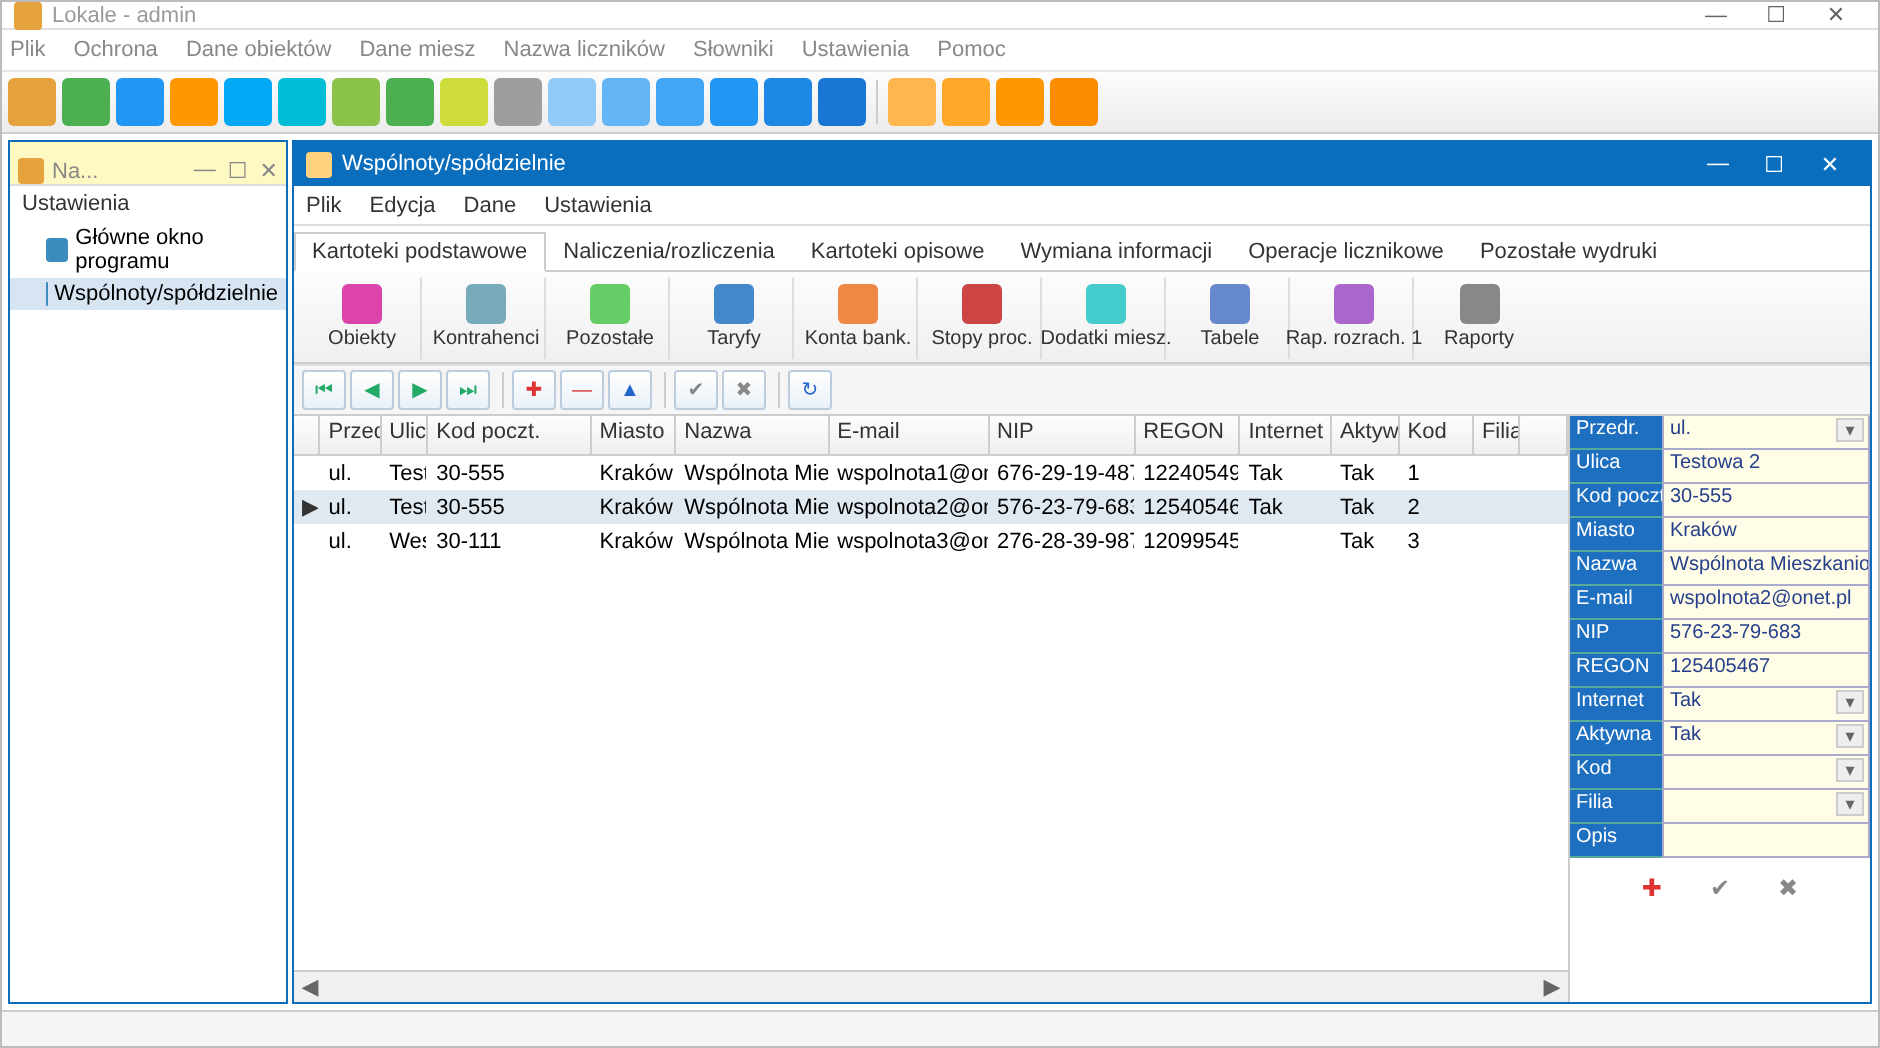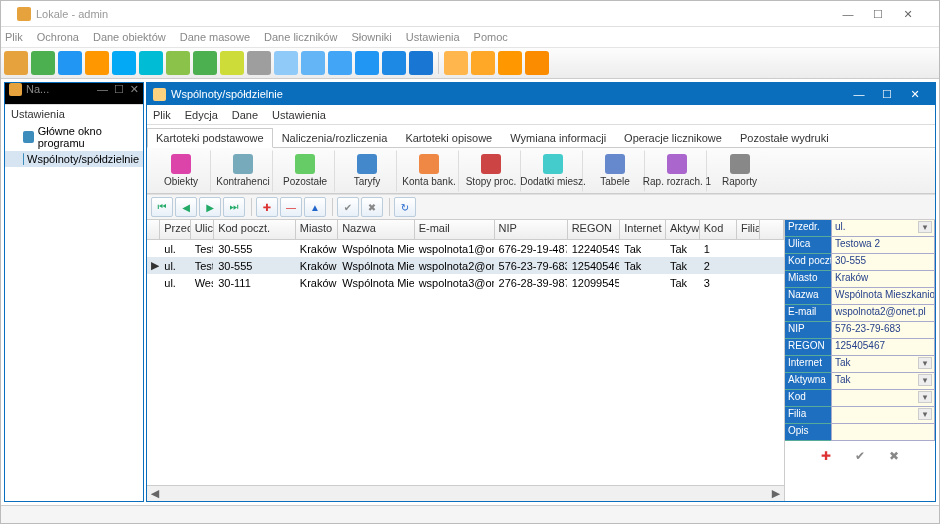--- a/index.html
+++ b/index.html
@@ -1,37 +1,37 @@
 <!DOCTYPE html>
 <html><head>
 <meta charset="utf-8">
 <style>
 * { box-sizing: border-box; margin: 0; padding: 0; font-family: Tahoma, Arial, sans-serif; font-size: 11px; }
 body { background: #fff; width: 940px; height: 524px; overflow: hidden; }
 
 
 .main-window { width: 100%; height: 100%; display: flex; flex-direction: column; border: 1px solid #bbb; }
-.titlebar { height: 26px; background: #fff; display: flex; align-items: center; padding: 0 16px; border-bottom: 1px solid #e0e0e0; }
+.titlebar { height: 14px; background: #fff; display: flex; align-items: center; padding: 0 6px; border-bottom: 1px solid #e0e0e0; }
 .titlebar .icon { width: 14px; height: 14px; margin-right: 5px; background: #e6a23c; border-radius: 2px; }
 .titlebar .title { color: #999; font-size: 11px; }
 .win-btns { margin-left: auto; display: flex; }
 .win-btns span { display:inline-block; width: 30px; height: 20px; text-align:center; color:#666; cursor:pointer; line-height:20px; }
 
 .main-menu { height: 20px; display: flex; align-items: center; padding: 0 4px; color: #888; gap: 14px; }
 .main-menu span { cursor: pointer; }
 
 .main-toolbar { height: 32px; background: linear-gradient(#fdfdfd,#ececec); border-top:1px solid #e5e5e5; border-bottom:1px solid #ccc; display:flex; align-items:center; padding: 0 3px; gap:3px; }
 .tb-ico { width:24px; height:24px; border-radius:3px; display:inline-block; }
 .tb-sep { width:1px; height:22px; background:#ccc; margin:0 2px; }
 
 .content { flex:1; display:flex; overflow:hidden; }
 
 
 .nav-panel { width:140px; border:1px solid #0a6ebd; margin:3px 2px 3px 3px; display:flex; flex-direction:column; }
-.nav-titlebar { height:22px; background:#000000; border-bottom:1px solid #ddd; display:flex; align-items:flex-start; padding:0 4px; }
+.nav-titlebar { height:22px; background:#fef9c3; border-bottom:1px solid #ddd; display:flex; align-items:flex-end; padding:0 4px; }
 .nav-titlebar .icon { width:13px; height:13px; background:#e6a23c; border-radius:2px; margin-right:4px;}
 .nav-titlebar .title { color:#888; flex:1; }
 .nav-titlebar .btns { display:flex; gap:6px; color:#888; }
 .nav-tree { flex:1; background:#fff; }
 .nav-tree .root { padding:3px 6px; color:#333; }
 .nav-tree .child { display:flex; align-items:center; padding:2px 4px 2px 18px; }
 .nav-tree .child .dot{ width:12px; height:12px; background:#3c8dbc; border-radius:2px; margin-right:4px; }
 .nav-tree .child.sel { background:#d7e4f2; }
 
 
@@ -101,22 +101,22 @@
       <span>—</span>
       <span>☐</span>
       <span>✕</span>
     </div>
   </div>
 
   <div class="main-menu" id="main-menu">
       <span>Plik</span>
       <span>Ochrona</span>
       <span>Dane obiektów</span>
-      <span>Dane masowe</span>
-      <span>Dane liczników</span>
+      <span>Dane miesz</span>
+      <span>Nazwa liczników</span>
       <span>Słowniki</span>
       <span>Ustawienia</span>
       <span>Pomoc</span>
     </div>
 
   <div class="main-toolbar" id="main-toolbar">
       <span class="tb-ico" style="background: rgb(230, 162, 60);"></span>
       <span class="tb-ico" style="background: rgb(76, 175, 80);"></span>
       <span class="tb-ico" style="background: rgb(33, 150, 243);"></span>
       <span class="tb-ico" style="background: rgb(255, 152, 0);"></span>

